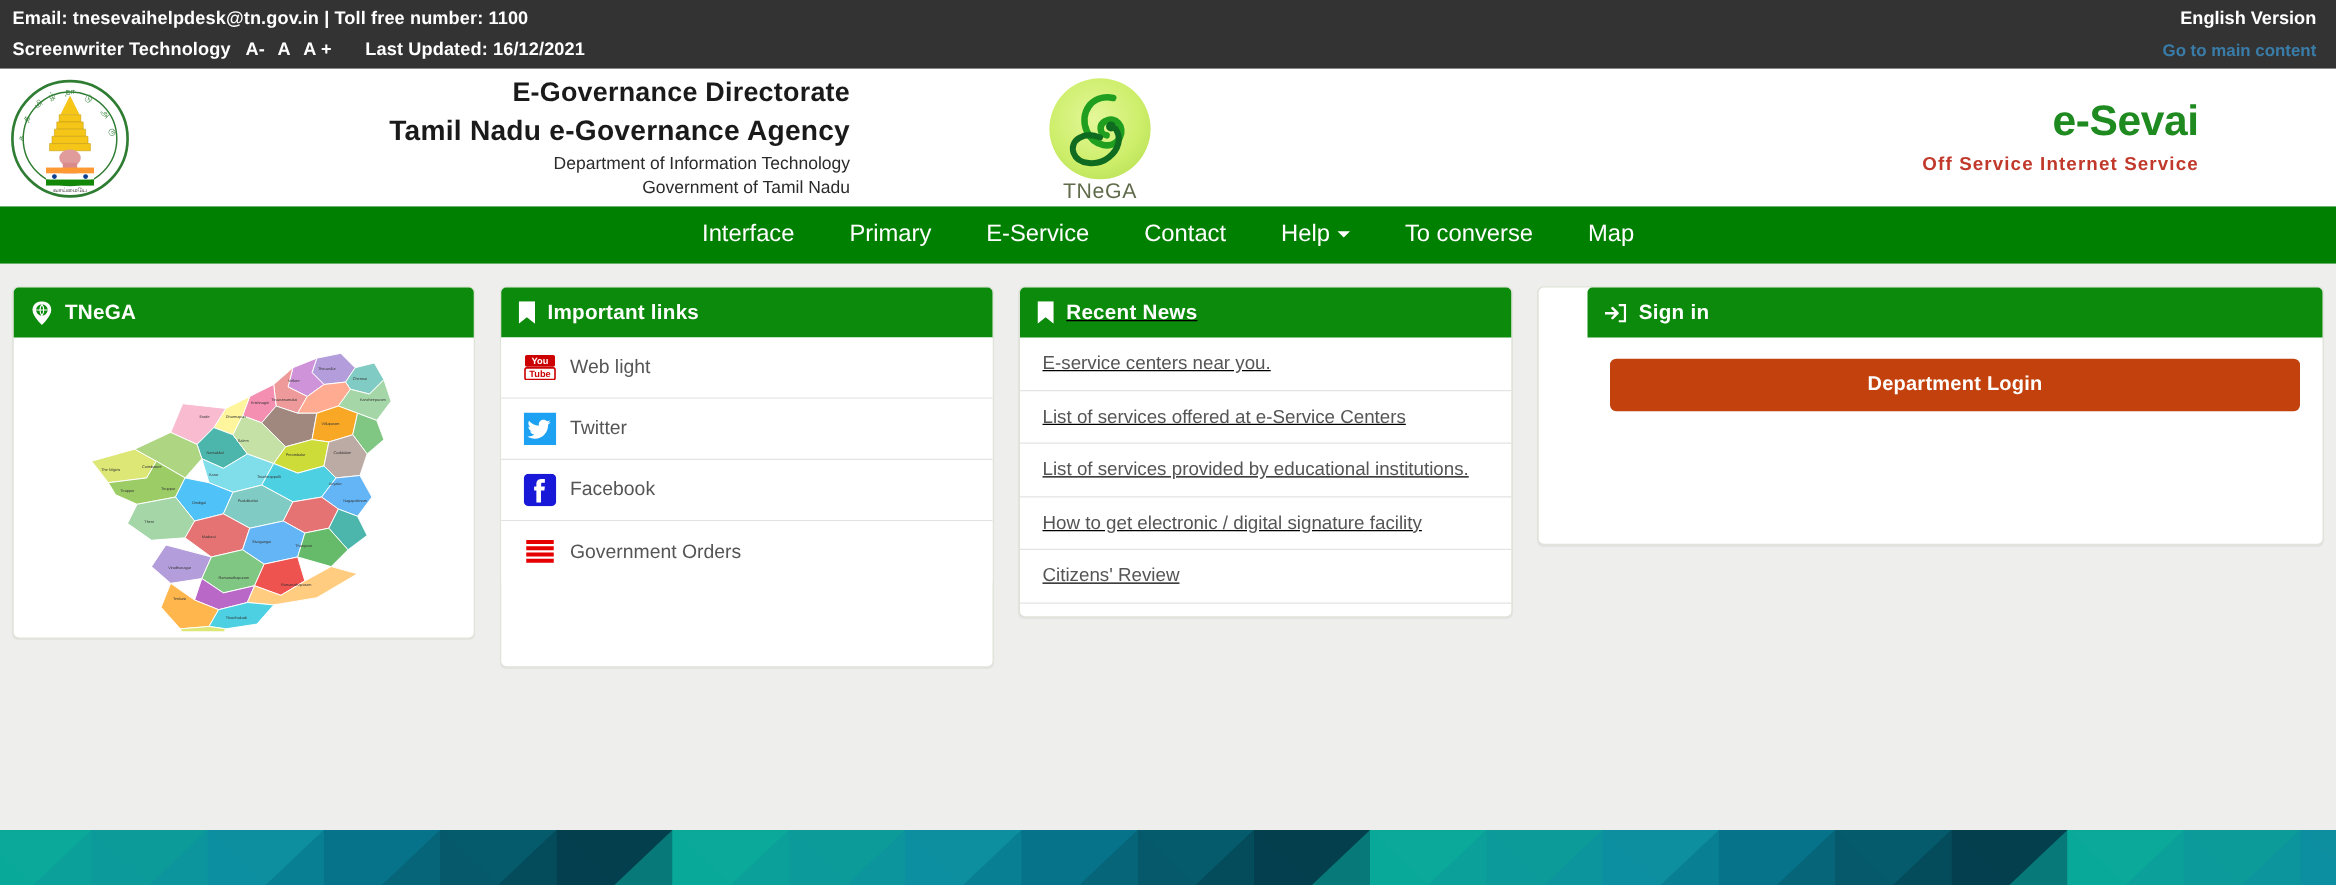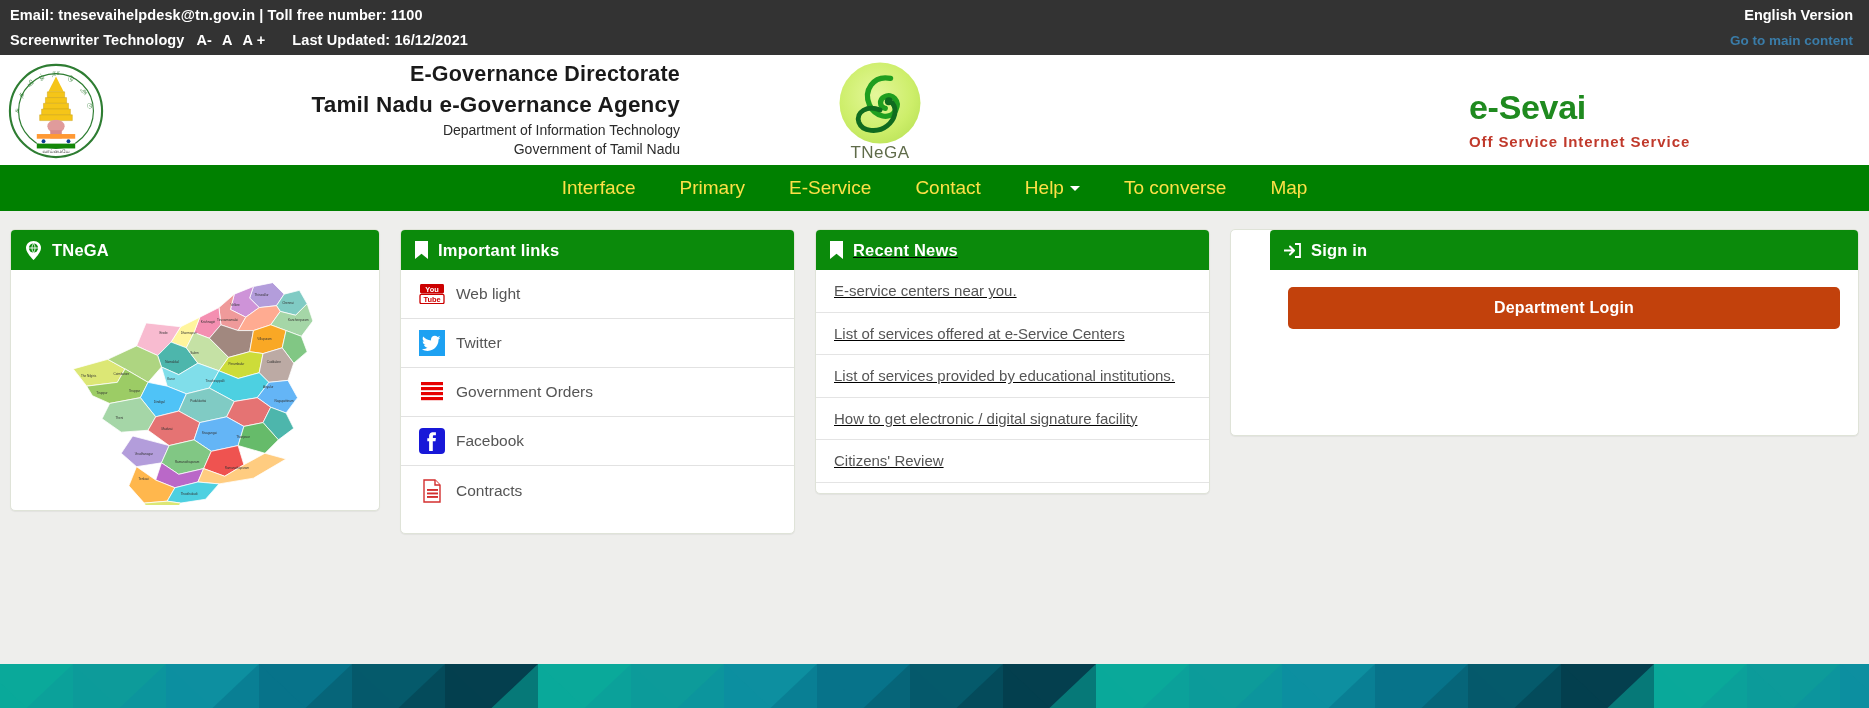--- a/index.html
+++ b/index.html
@@ -106,22 +106,22 @@
     display: block;
   }
   .tnega-caption {
     font-size: 17px;
     color: #5f6b4a;
     margin-top: -4px;
     letter-spacing: .5px;
   }
   .brand-block {
     position: absolute;
-    right: 110px; top: 32px;
-    text-align: left;
+    right: 110px; top: 22px;
+    text-align: right;
     width: 290px;
   }
   .brand-main {
     font-size: 34px;
     font-weight: bold;
     color: #1f8a1f;
     line-height: 40px;
     letter-spacing: -.3px;
   }
   .brand-sub {
@@ -136,21 +136,21 @@
   
   .navbar {
     background: #008000;
     height: 46px;
     display: flex;
     align-items: center;
     justify-content: center;
     gap: 0px;
   }
   .nav-item {
-    color: #fde047;
+    color: #ffffff;
     font-size: 19px;
     padding: 17px 22px;
     line-height: 46px;
     cursor: pointer;
     white-space: nowrap;
     text-decoration: none;
   }
   .caret {
     display: inline-block;
     margin-left: 6px;
@@ -484,48 +484,36 @@
               <svg width="26" height="26" viewBox="0 0 26 26">
                 <rect width="26" height="26" fill="#1da1f2"></rect>
                 <path d="M21.5 7.6c-.7.3-1.4.5-2.2.6.8-.5 1.4-1.2 1.7-2.1-.8.4-1.6.7-2.4.9-.7-.8-1.7-1.2-2.8-1.2-2.1 0-3.8 1.7-3.8 3.8 0 .3 0 .6.1.9-3.2-.2-6-1.7-7.9-4-.3.6-.5 1.2-.5 2 0 1.3.7 2.5 1.7 3.2-.6 0-1.2-.2-1.7-.5v.1c0 1.8 1.3 3.4 3 3.7-.3.1-.6.1-1 .1-.2 0-.5 0-.7-.1.5 1.5 1.9 2.6 3.5 2.6-1.3 1-2.9 1.6-4.7 1.6h-.9c1.7 1.1 3.7 1.7 5.8 1.7 7 0 10.8-5.8 10.8-10.8v-.5c.8-.5 1.4-1.2 2-2z" fill="#ffffff"></path>
               </svg>
             </span>
             <span>Twitter</span>
           </div>
           <div class="list-row">
             <span class="row-ico">
               <svg width="26" height="26" viewBox="0 0 26 26">
+                <rect width="26" height="26" rx="4" fill="#1818d8"></rect>
+                <path d="M16.5 13.3h-2.7V23h-3.7v-9.7H8.3v-3.1h1.8V8.1c0-1.5.7-3.9 3.9-3.9h2.9v3h-2.1c-.4 0-.9.2-.9 1v1.9h3z" fill="#ffffff"></path>
+              </svg>
+            </span>
+            <span>Facebook</span>
+          </div>
+          <div class="list-row">
+            <span class="row-ico">
+              <svg width="26" height="26" viewBox="0 0 26 26">
                 <rect x="2" y="3" width="22" height="3.2" fill="#e60000"></rect>
                 <rect x="2" y="8" width="22" height="3.2" fill="#e60000"></rect>
                 <rect x="2" y="13" width="22" height="3.2" fill="#e60000"></rect>
                 <rect x="2" y="18" width="22" height="3.2" fill="#e60000"></rect>
               </svg>
             </span>
             <span>Government Orders</span>
-          </div>
-          <div class="list-row">
-            <span class="row-ico">
-              <svg width="26" height="26" viewBox="0 0 26 26">
-                <rect width="26" height="26" rx="4" fill="#1818d8"></rect>
-                <path d="M16.5 13.3h-2.7V23h-3.7v-9.7H8.3v-3.1h1.8V8.1c0-1.5.7-3.9 3.9-3.9h2.9v3h-2.1c-.4 0-.9.2-.9 1v1.9h3z" fill="#ffffff"></path>
-              </svg>
-            </span>
-            <span>Facebook</span>
-          </div>
-          <div class="list-row">
-            <span class="row-ico">
-              <svg width="26" height="26" viewBox="0 0 26 26">
-                <path d="M5 2h11l5 5v17H5z" fill="#ffffff" stroke="#d32f2f" stroke-width="1.4"></path>
-                <path d="M16 2v5h5" fill="#ffffff" stroke="#d32f2f" stroke-width="1.4"></path>
-                <rect x="8" y="11" width="11" height="1.9" fill="#d32f2f"></rect>
-                <rect x="8" y="14.5" width="11" height="1.9" fill="#d32f2f"></rect>
-                <rect x="8" y="18" width="11" height="1.9" fill="#d32f2f"></rect>
-              </svg>
-            </span>
-            <span>Contracts</span>
           </div>
         </div>
     </div>
   </div>
 
   <div class="col col-3">
     <div class="card news-card">
       <div class="card-head">
         <span class="hico">
           <svg width="13" height="18" viewBox="0 0 13 18">

